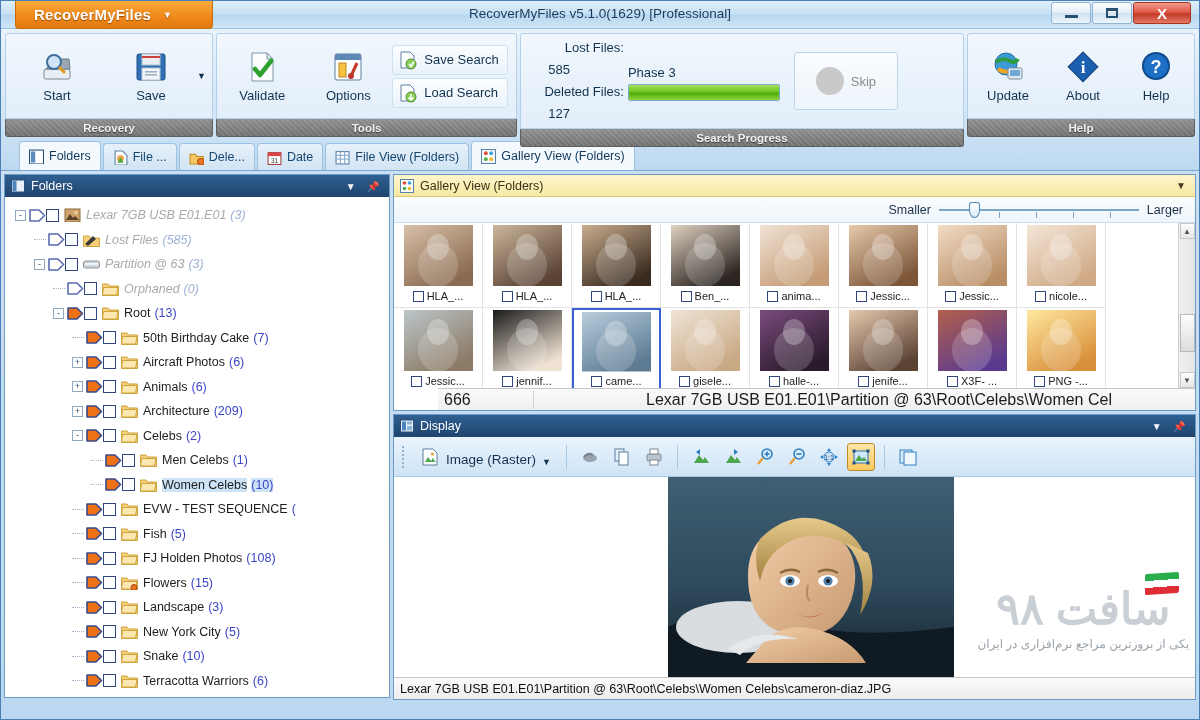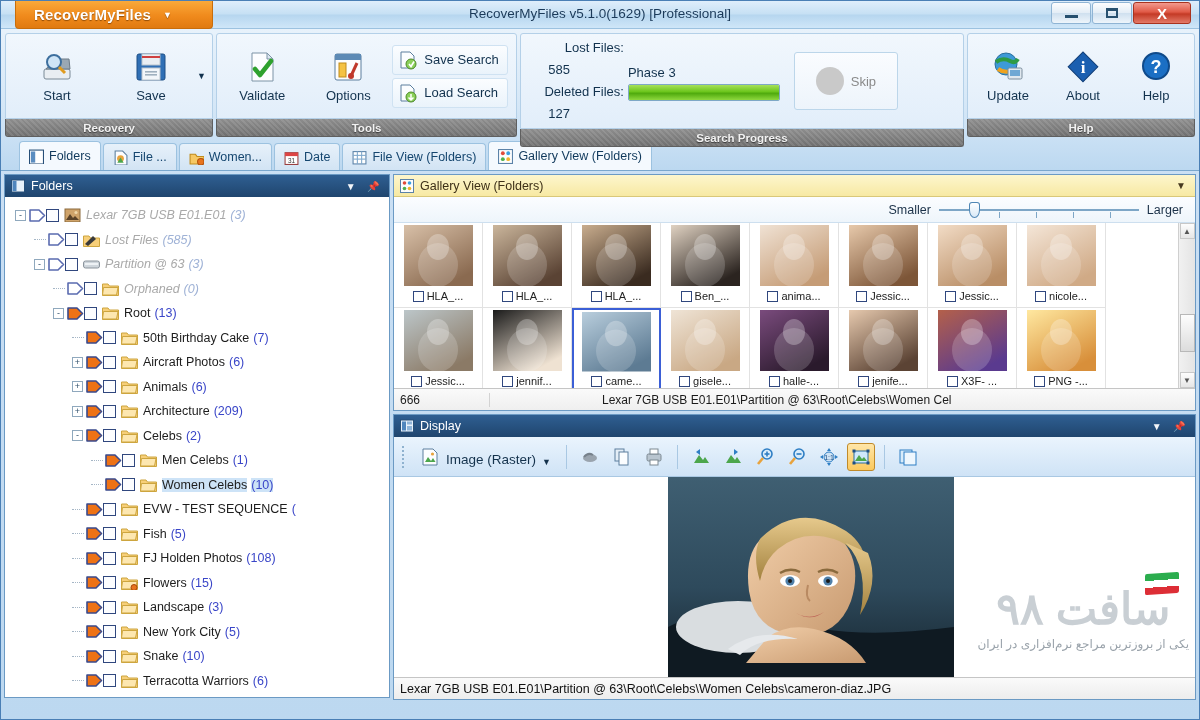--- a/index.html
+++ b/index.html
@@ -199,22 +199,22 @@
   .thumb .cap .cb { width: 11px; height: 11px; border: 1.5px solid #30477e; background: #fff; flex: none; }
   .vscroll {
     width: 17px; background: linear-gradient(90deg,#f1f1f1,#e4e4e4);
     border-left: 1px solid #cfcfcf; display: flex; flex-direction: column; align-items: center;
   }
   .sbtn { width: 15px; height: 16px; font-size: 8px; color: #555; display:flex; align-items:center; justify-content:center;
           background: linear-gradient(180deg,#fdfdfd,#e6e6e6); border:1px solid #c8c8c8; }
   .sthumb { width: 15px; height: 38px; background: linear-gradient(180deg,#fdfdfd,#dcdcdc); border: 1px solid #b8b8b8; }
   .sspace { flex: 1; }
   .gal-status {
-    height: 22px; display: flex; align-items: center; font-size: 12px; color: #1b1b1b;
-    background: linear-gradient(180deg,#fafafa,#efefef); border-top: 1px solid #c5c5c5;
+    height: 22px; display: flex; align-items: center; font-size: 16px; color: #1b1b1b;
+    background: linear-gradient(180deg,#fafafa,#efefef); border-top: 1px solid #c5c5c5; margin-left: 44px;
   }
   .gs-num { width: 96px; padding-left: 6px; border-right: 1px solid #d3d3d3; }
   .gs-mid { width: 104px; border-right: 1px solid #d3d3d3; }
   .gs-path { flex: 1; padding-left: 8px; overflow: hidden; white-space: nowrap; }
 
   
   #display-panel { flex: 1; }
   .disp-toolbar {
     height: 40px; display: flex; align-items: center; gap: 4px; padding: 0 8px;
     background: linear-gradient(180deg,#eaf4fd 0%,#cfe3f6 100%);
@@ -421,21 +421,21 @@
           <circle cx="7" cy="8" r="3.2" fill="#e8a33d"></circle>
           <path d="M4 12 L7 7 L10 12 Z" fill="#4ca64c"></path>
         </svg>
         <span>File ...</span>
       </div>
       <div class="tab">
         <svg class="ic" viewBox="0 0 14 14">
           <path d="M1 4 H6 L7.4 6 H14 V13 H1 Z" fill="#f6c864" stroke="#c08b1c"></path>
           <circle cx="11" cy="11" r="3" fill="#e8741e" stroke="#b4520c"></circle>
         </svg>
-        <span>Women...</span>
+        <span>Dele...</span>
       </div>
       <div class="tab">
         <svg class="ic" viewBox="0 0 14 14">
           <rect x="1" y="2.5" width="12" height="11" fill="#fff" stroke="#9a4040"></rect>
           <rect x="1" y="2.5" width="12" height="3.2" fill="#d44"></rect>
           <text x="7" y="12" text-anchor="middle" font-size="6" fill="#333">31</text>
         </svg>
         <span>Date</span>
       </div>
       <div class="tab">

